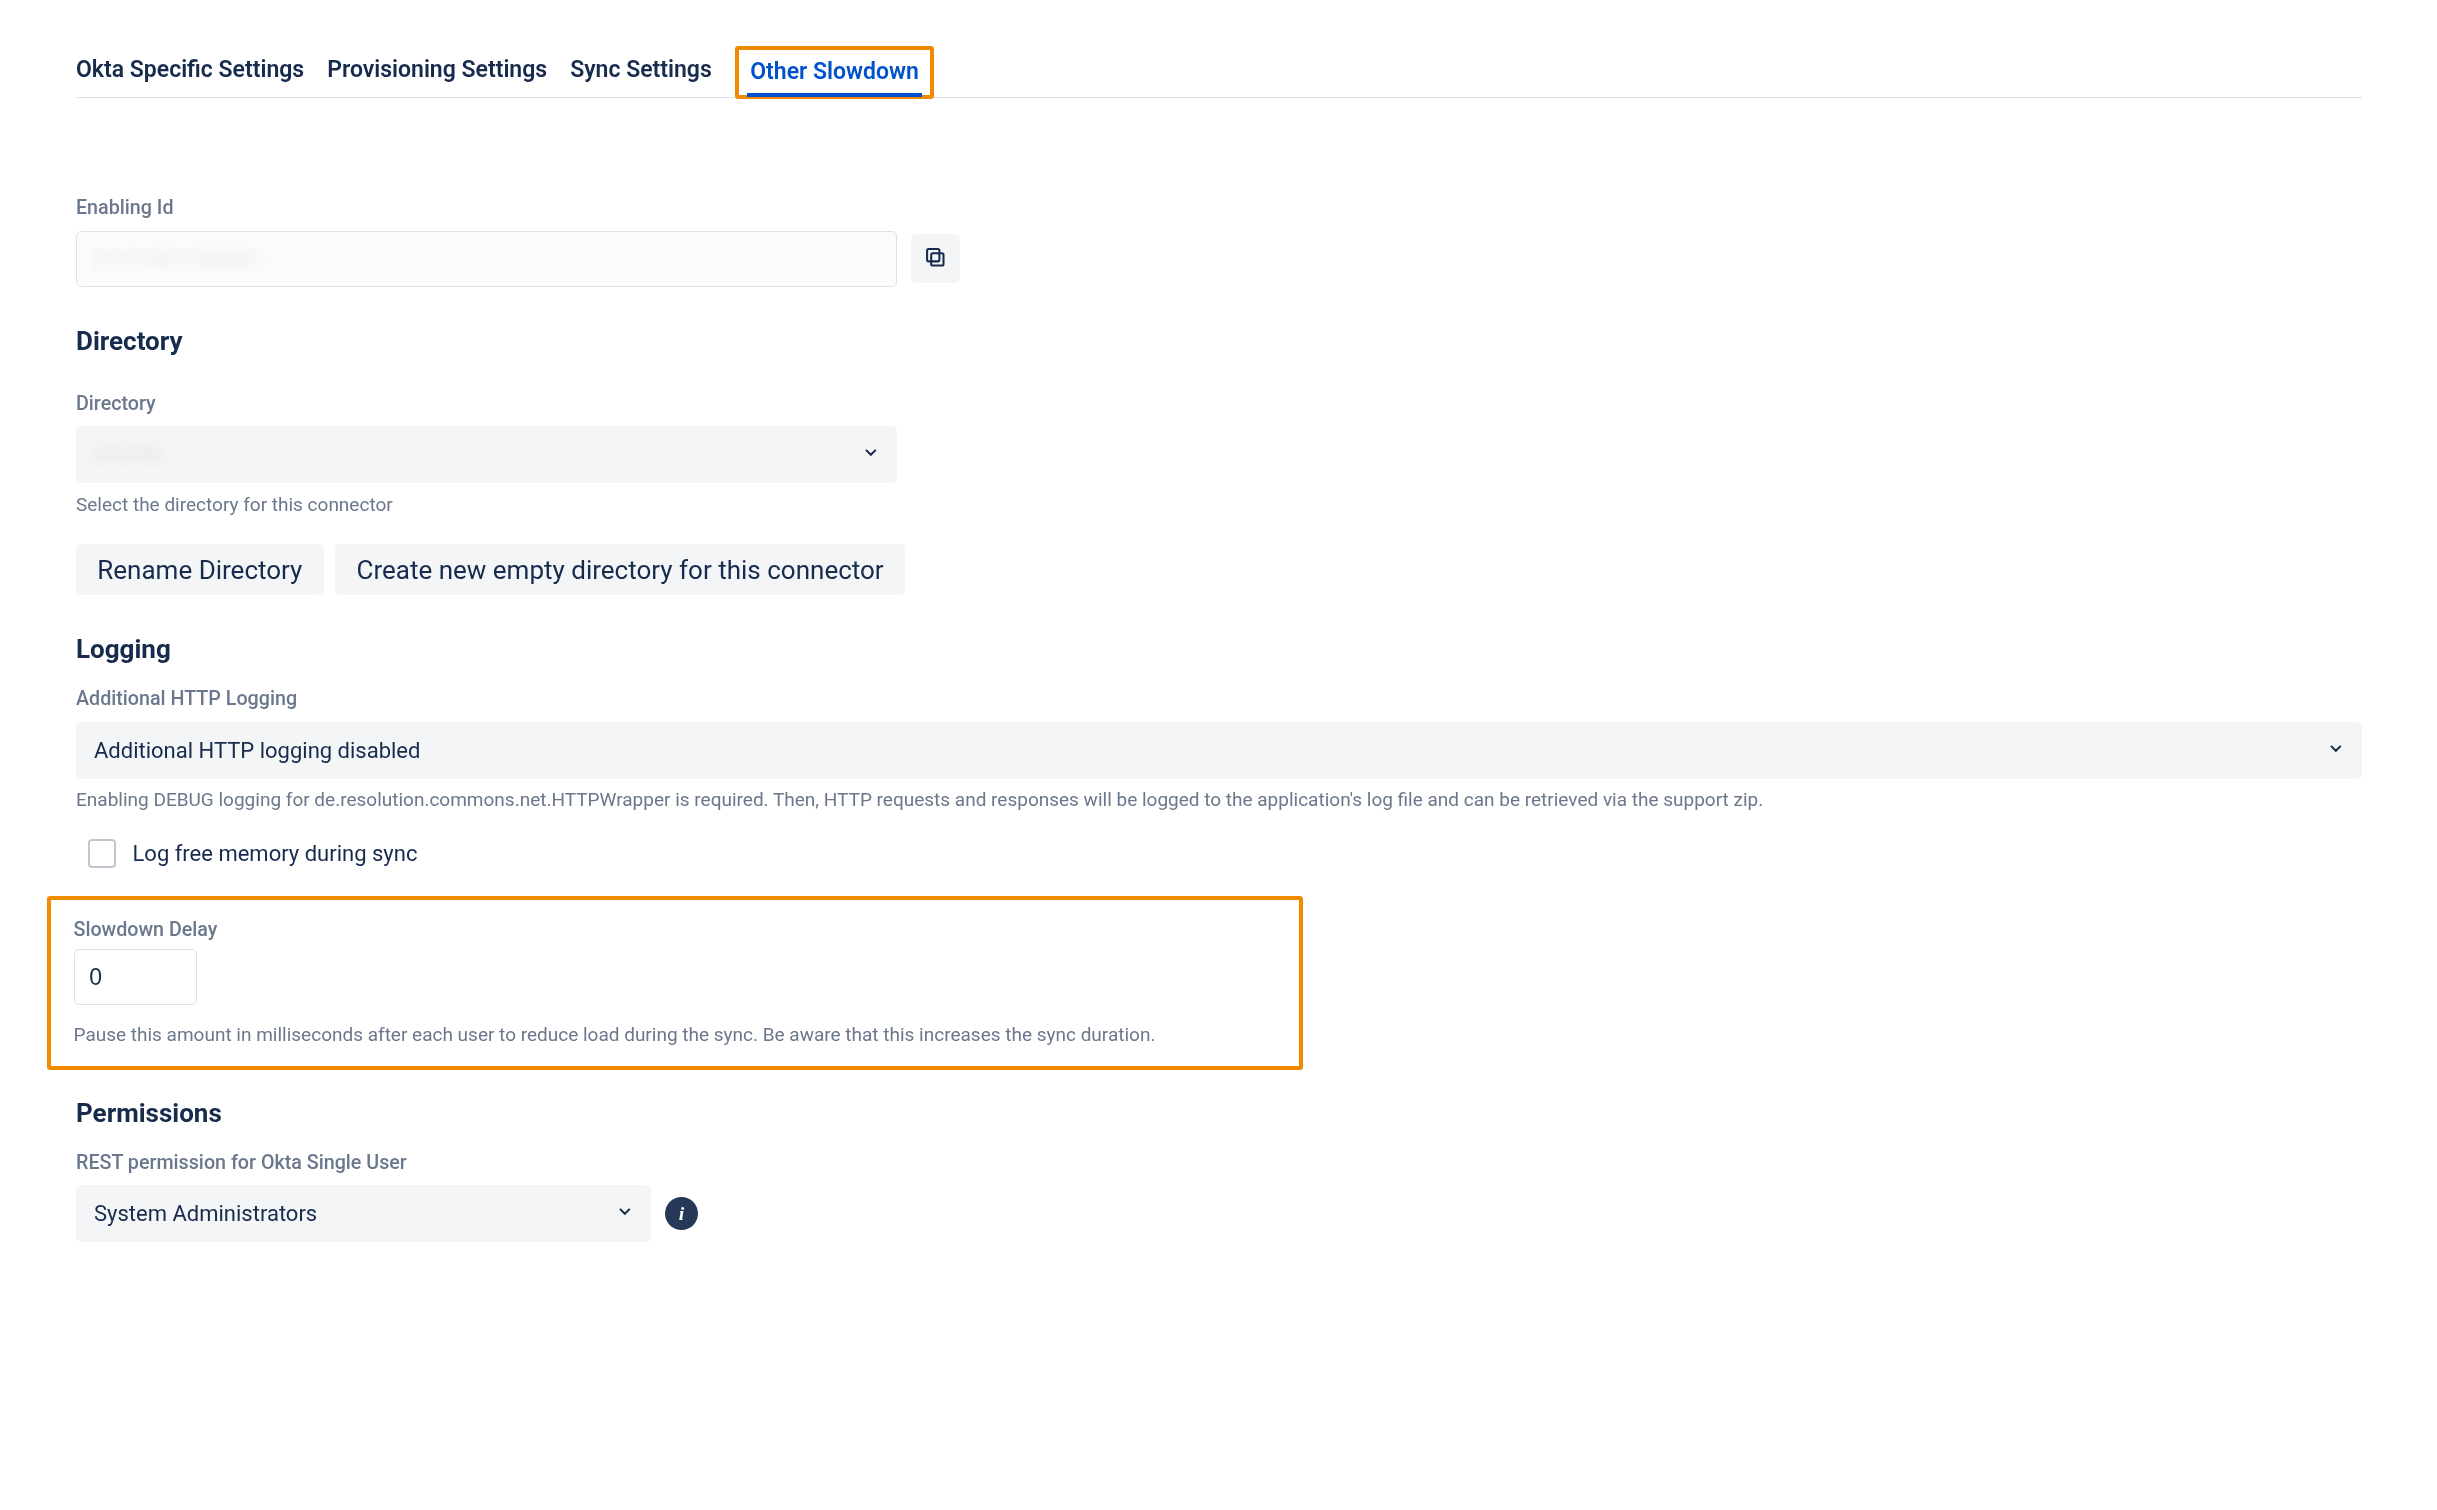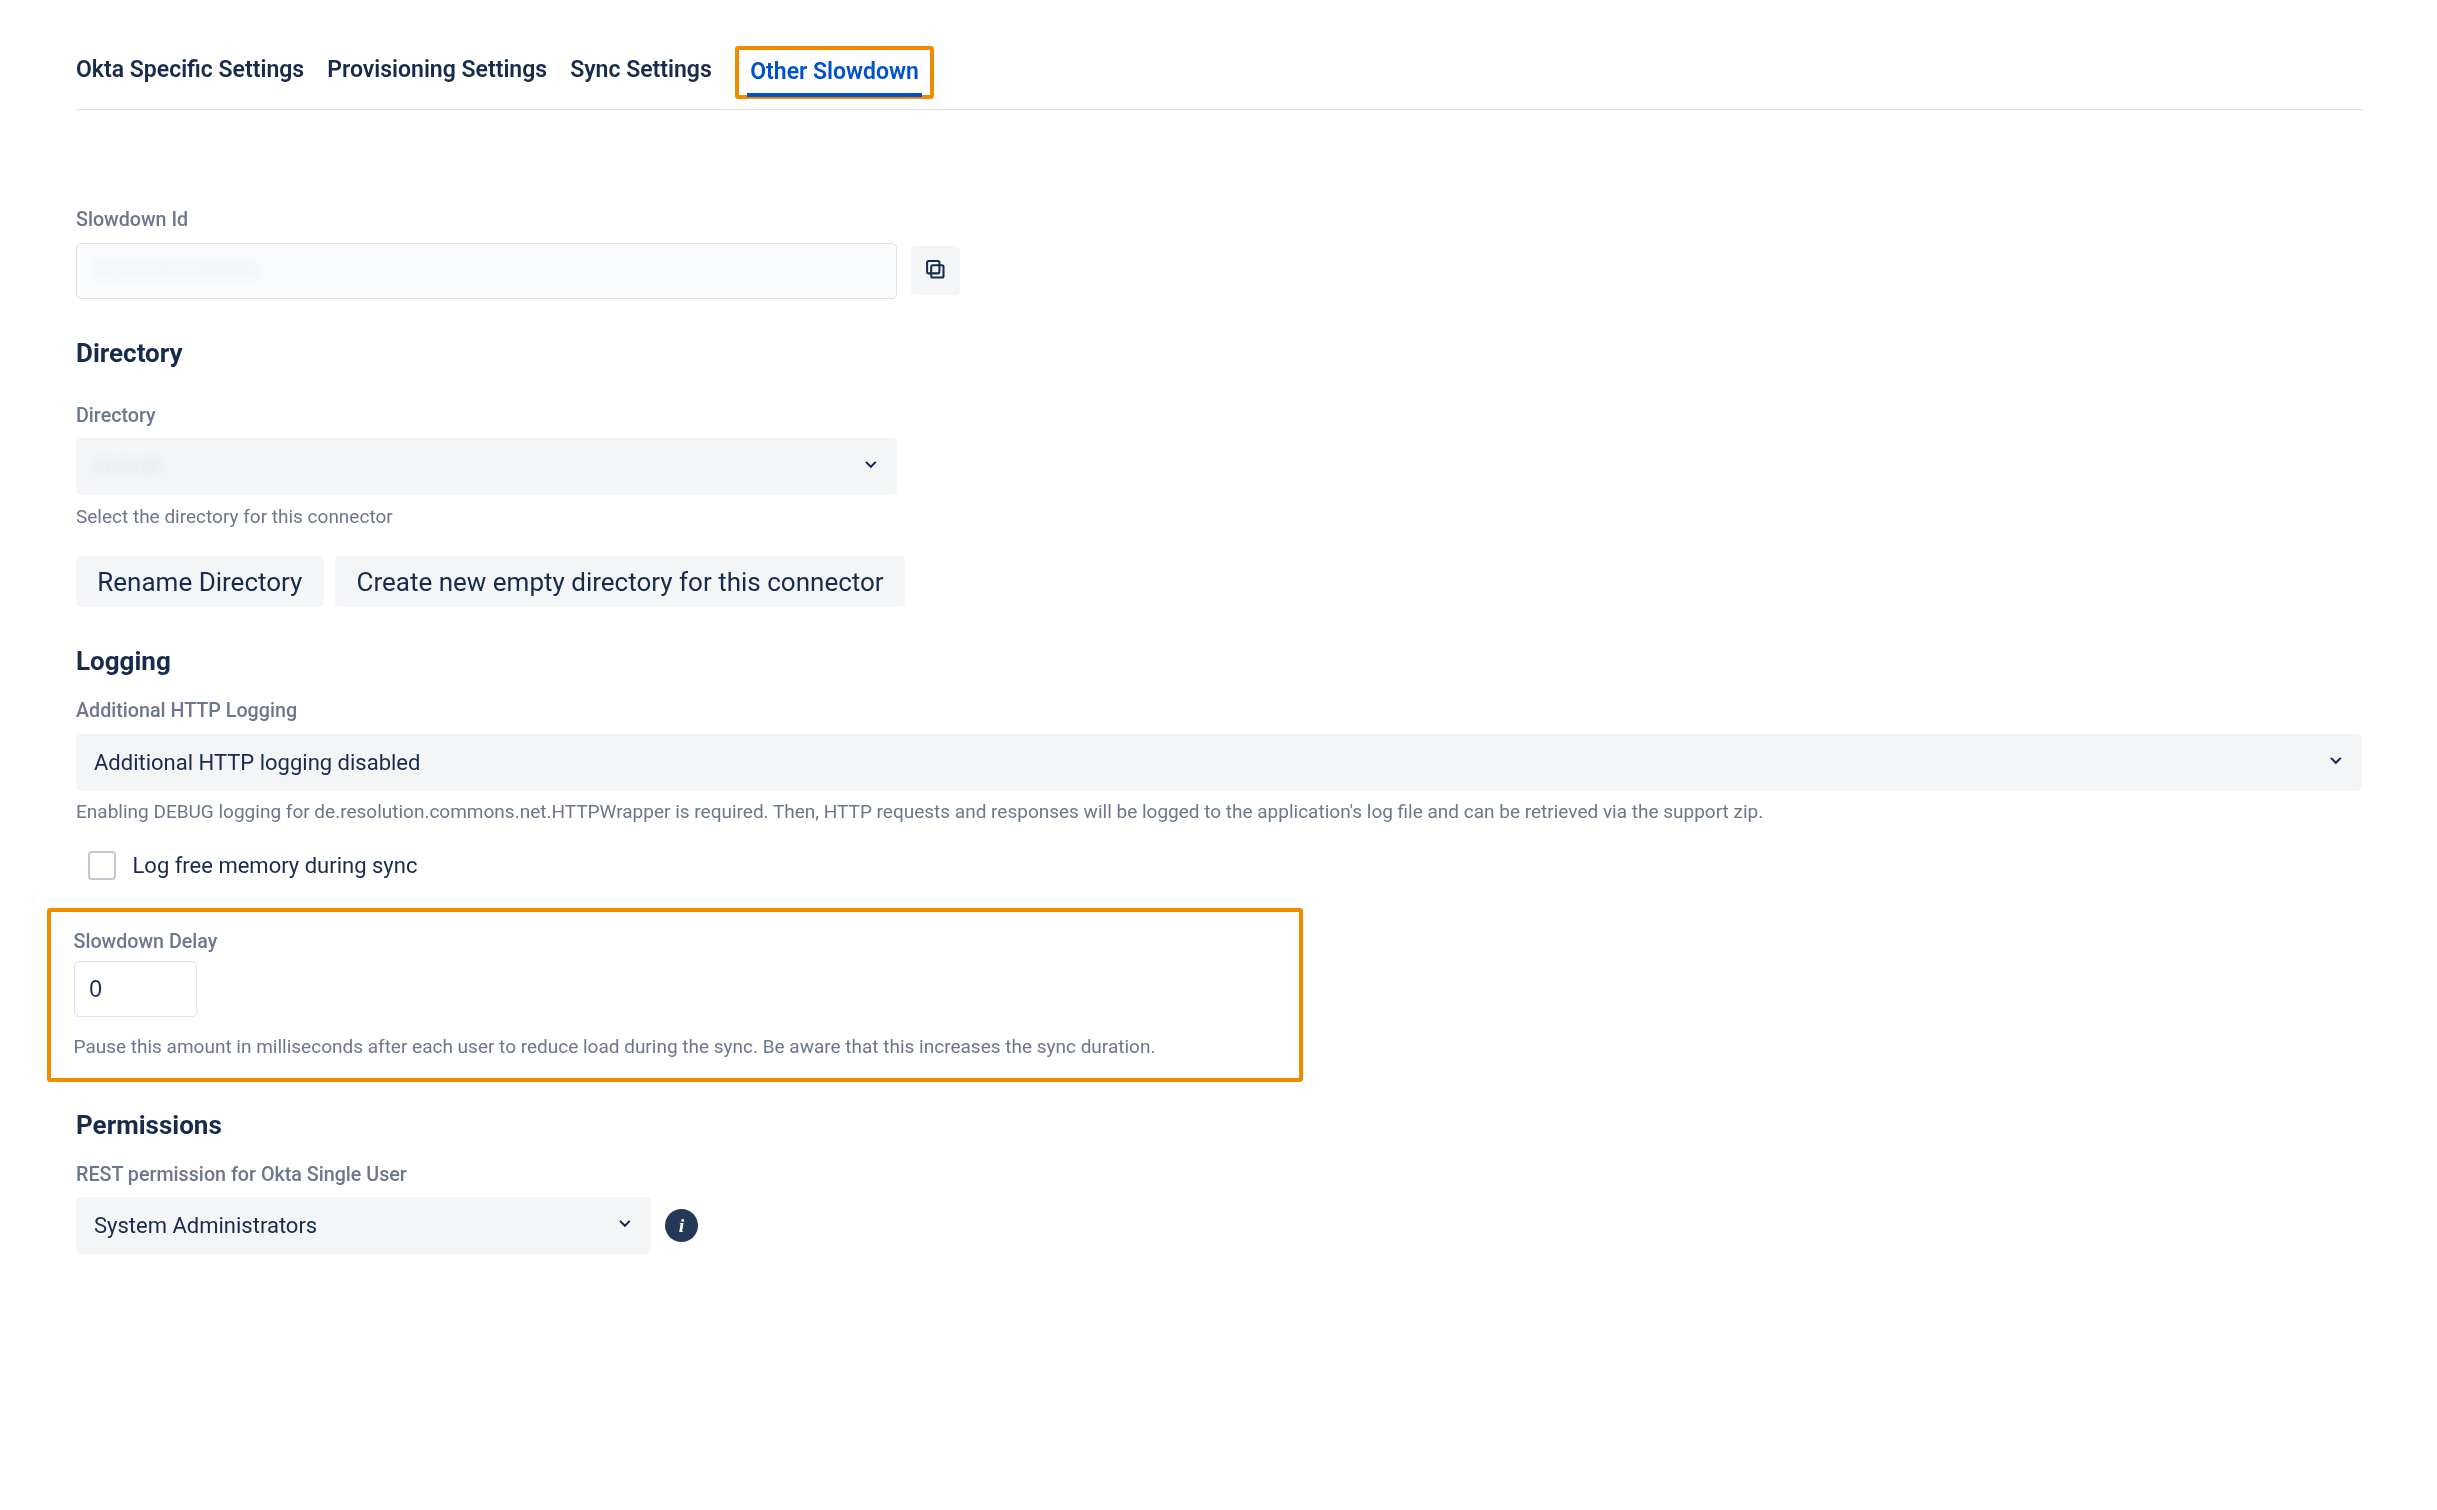--- a/index.html
+++ b/index.html
@@ -23,21 +23,21 @@
   .page{
     padding:46px 76px 0 76px;
   }
 
   
   .tabs{
     display:flex;
     gap:23px;
     align-items:flex-end;
     border-bottom:1.6px solid var(--divider);
-    padding-bottom:12px;
+    padding-bottom:0;
   }
   .tab{
     font-size:23px;
     font-weight:600;
     color:var(--text);
     padding:8.2px 0 14.8px 0;
     cursor:pointer;
   }
   .tab-active-wrap{
     border:4.1px solid var(--orange);
@@ -183,21 +183,21 @@
   <div class="tabs">
     <div class="tab">Okta Specific Settings</div>
     <div class="tab">Provisioning Settings</div>
     <div class="tab">Sync Settings</div>
     <div class="tab-active-wrap">
       <div class="tab-active">Other Slowdown</div>
     </div>
   </div>
 
   <div class="section" style="margin-top:98px;">
-    <div class="field-label">Slowdown Id</div>
+    <div class="field-label">Enabling Id</div>
     <div class="row">
       <input class="text-input blurred w-1000" readonly="" value="··· ··· ····· ··········" style="">
       <div class="icon-btn">
         <span>
           <svg viewBox="0 0 24 24">
               <rect x="8" y="8" width="12" height="12" rx="1.5"></rect>
               <rect x="4" y="4" width="12" height="12" rx="1.5"></rect>
             </svg>
         </span>
       </div>

